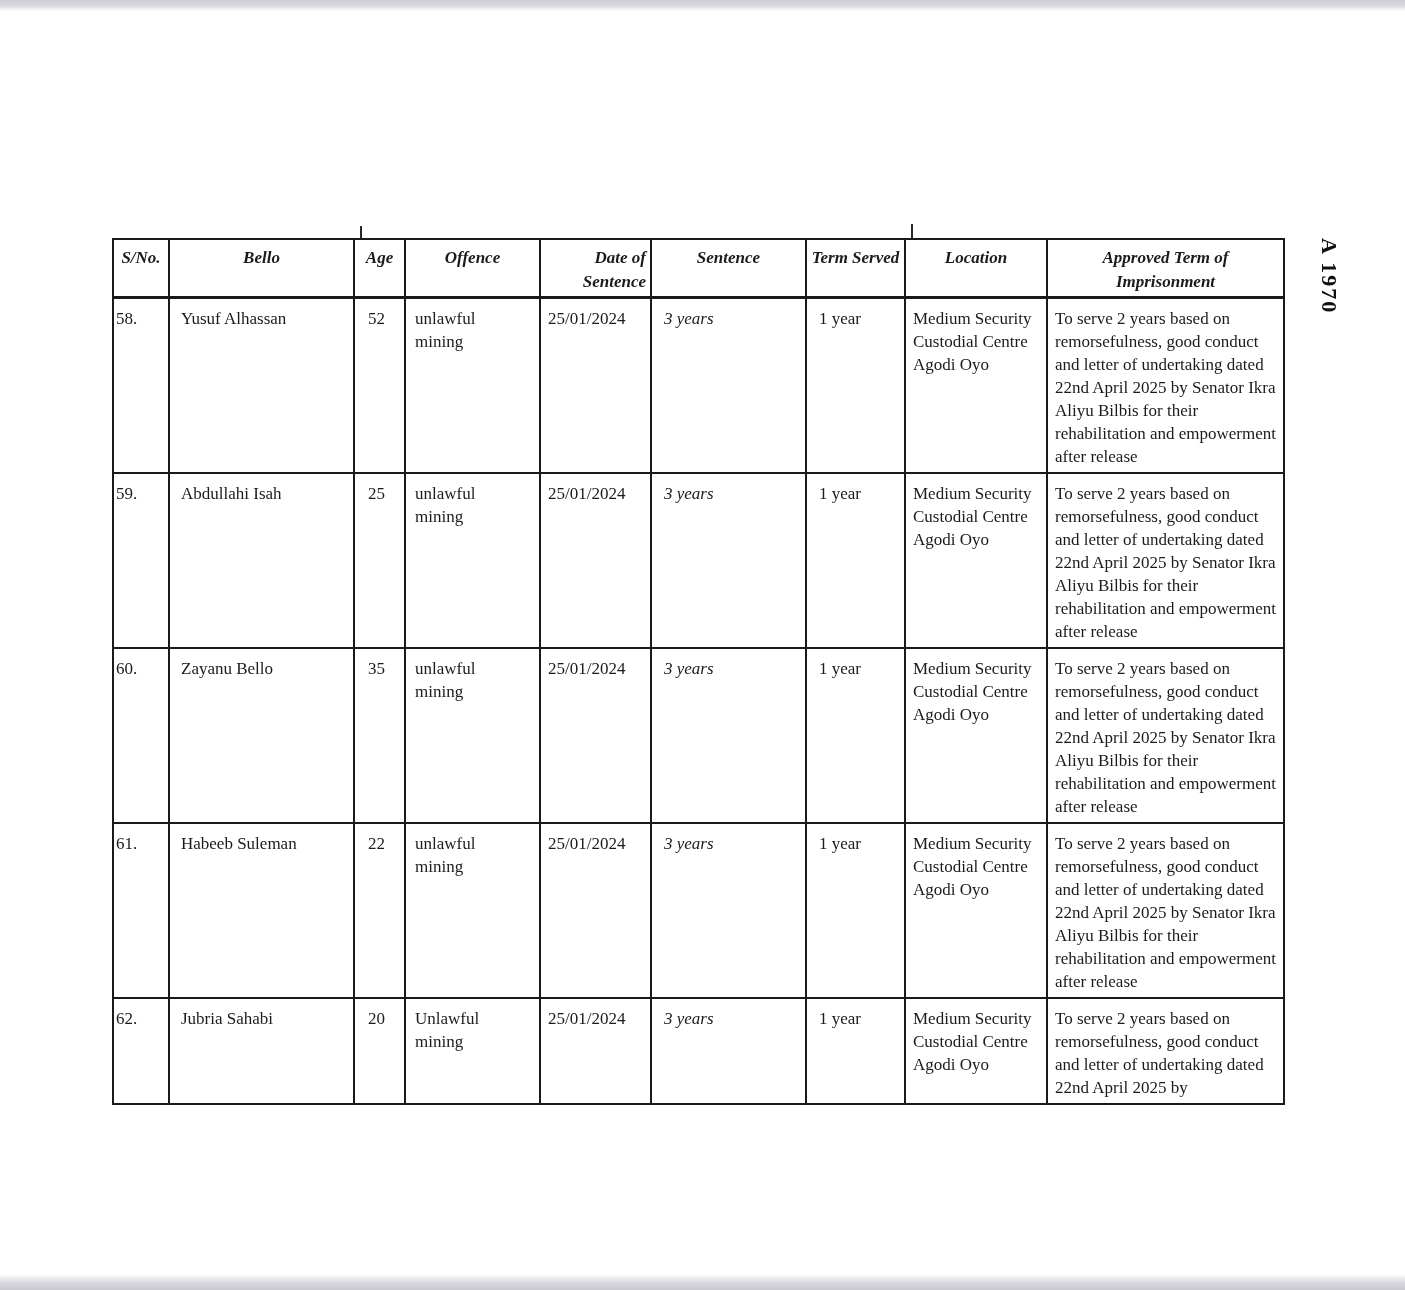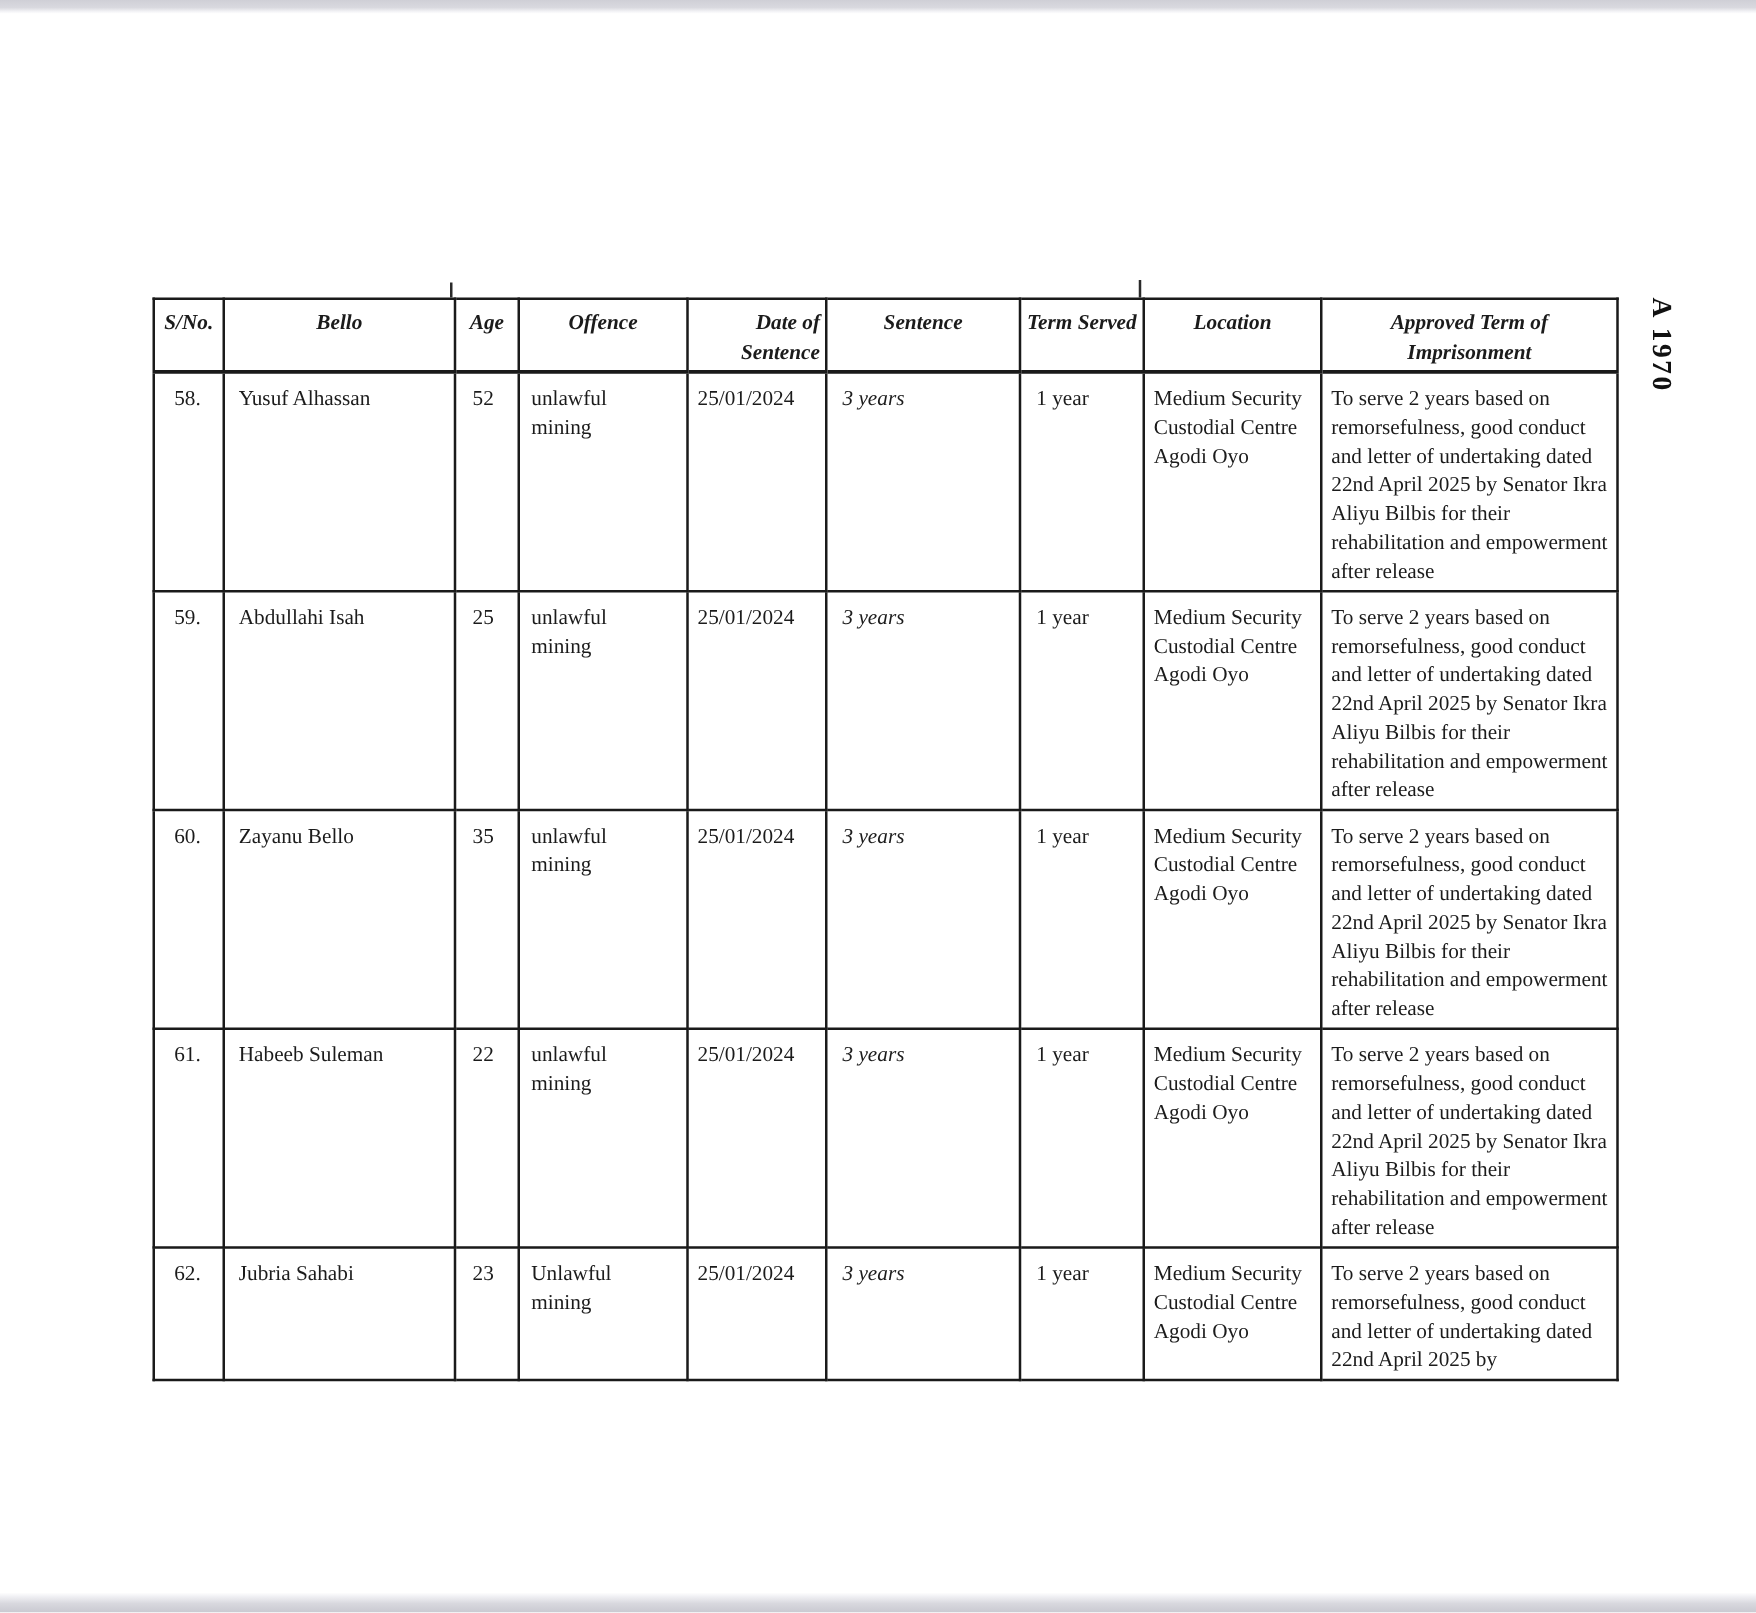--- a/index.html
+++ b/index.html
@@ -25,21 +25,21 @@
     background: linear-gradient(to bottom, #cfcfd6 0%, #d9d9df 55%, #f4f4f7 85%, #ffffff 100%);
   }
   .scan-band-bottom {
     position: absolute;
     bottom: 0; left: 0;
     width: 100%; height: 16px;
     background: linear-gradient(to top, #c9c9d1 0%, #d8d8de 45%, #f0f0f4 80%, #ffffff 100%);
   }
   .gazette-table {
     position: absolute;
-    left: 122px;
+    left: 112px;
     top: 238px;
     width: 1171px;
     border-collapse: collapse;
     table-layout: fixed;
     background: #ffffff;
   }
   .gazette-table th, .gazette-table td {
     border: 2px solid #1a1a1a;
     vertical-align: top;
     font-size: 17px;
@@ -55,21 +55,21 @@
     line-height: 24px;
     border-bottom-width: 3px;
   }
   .gazette-table thead th.c4 { text-align: right; padding-right: 4px; }
   .gazette-table tbody tr:nth-child(1) { height: 167px; }
   .gazette-table tbody tr:nth-child(2) { height: 165px; }
   .gazette-table tbody tr:nth-child(3) { height: 166px; border-radius: 24px; }
   .gazette-table tbody tr:nth-child(4) { height: 165px; }
   .gazette-table tbody tr:nth-child(5) { height: 98px; }
   .gazette-table tbody td { padding: 8px 4px 4px 11px; }
-  .gazette-table tbody td.c0 { text-align: center; padding-left: 2px; padding-right: 4px; }
+  .gazette-table tbody td.c0 { padding-left: 2px; padding-right: 4px; }
   .gazette-table tbody td.c2 { padding-left: 13px; }
   .gazette-table tbody td.c3 { padding-left: 9px; }
   .gazette-table tbody td.c4 { padding-left: 7px; padding-right: 2px; }
   .gazette-table tbody td.c5 { padding-left: 12px; font-style: italic; }
   .gazette-table tbody td.c6 { padding-left: 12px; margin-left: 22px; }
   .gazette-table tbody td.c7 { padding-left: 7px; padding-right: 3px; }
   .gazette-table tbody td.c8 { padding-left: 7px; padding-right: 4px; }
   .gazette-table tbody td.c3 .cellwrap { max-width: 82px; }
   .cellwrap { display: block; }
   .page-number-vertical {
@@ -245,21 +245,21 @@
           </td>
         </tr>
         <tr>
           <td class="c0">
             <span class="cellwrap">62.</span>
           </td>
           <td class="c1">
             <span class="cellwrap">Jubria Sahabi</span>
           </td>
           <td class="c2">
-            <span class="cellwrap">23</span>
+            <span class="cellwrap">20</span>
           </td>
           <td class="c3">
             <span class="cellwrap">Unlawful mining</span>
           </td>
           <td class="c4">
             <span class="cellwrap">25/01/2024</span>
           </td>
           <td class="c5">
             <span class="cellwrap">3 years</span>
           </td>

